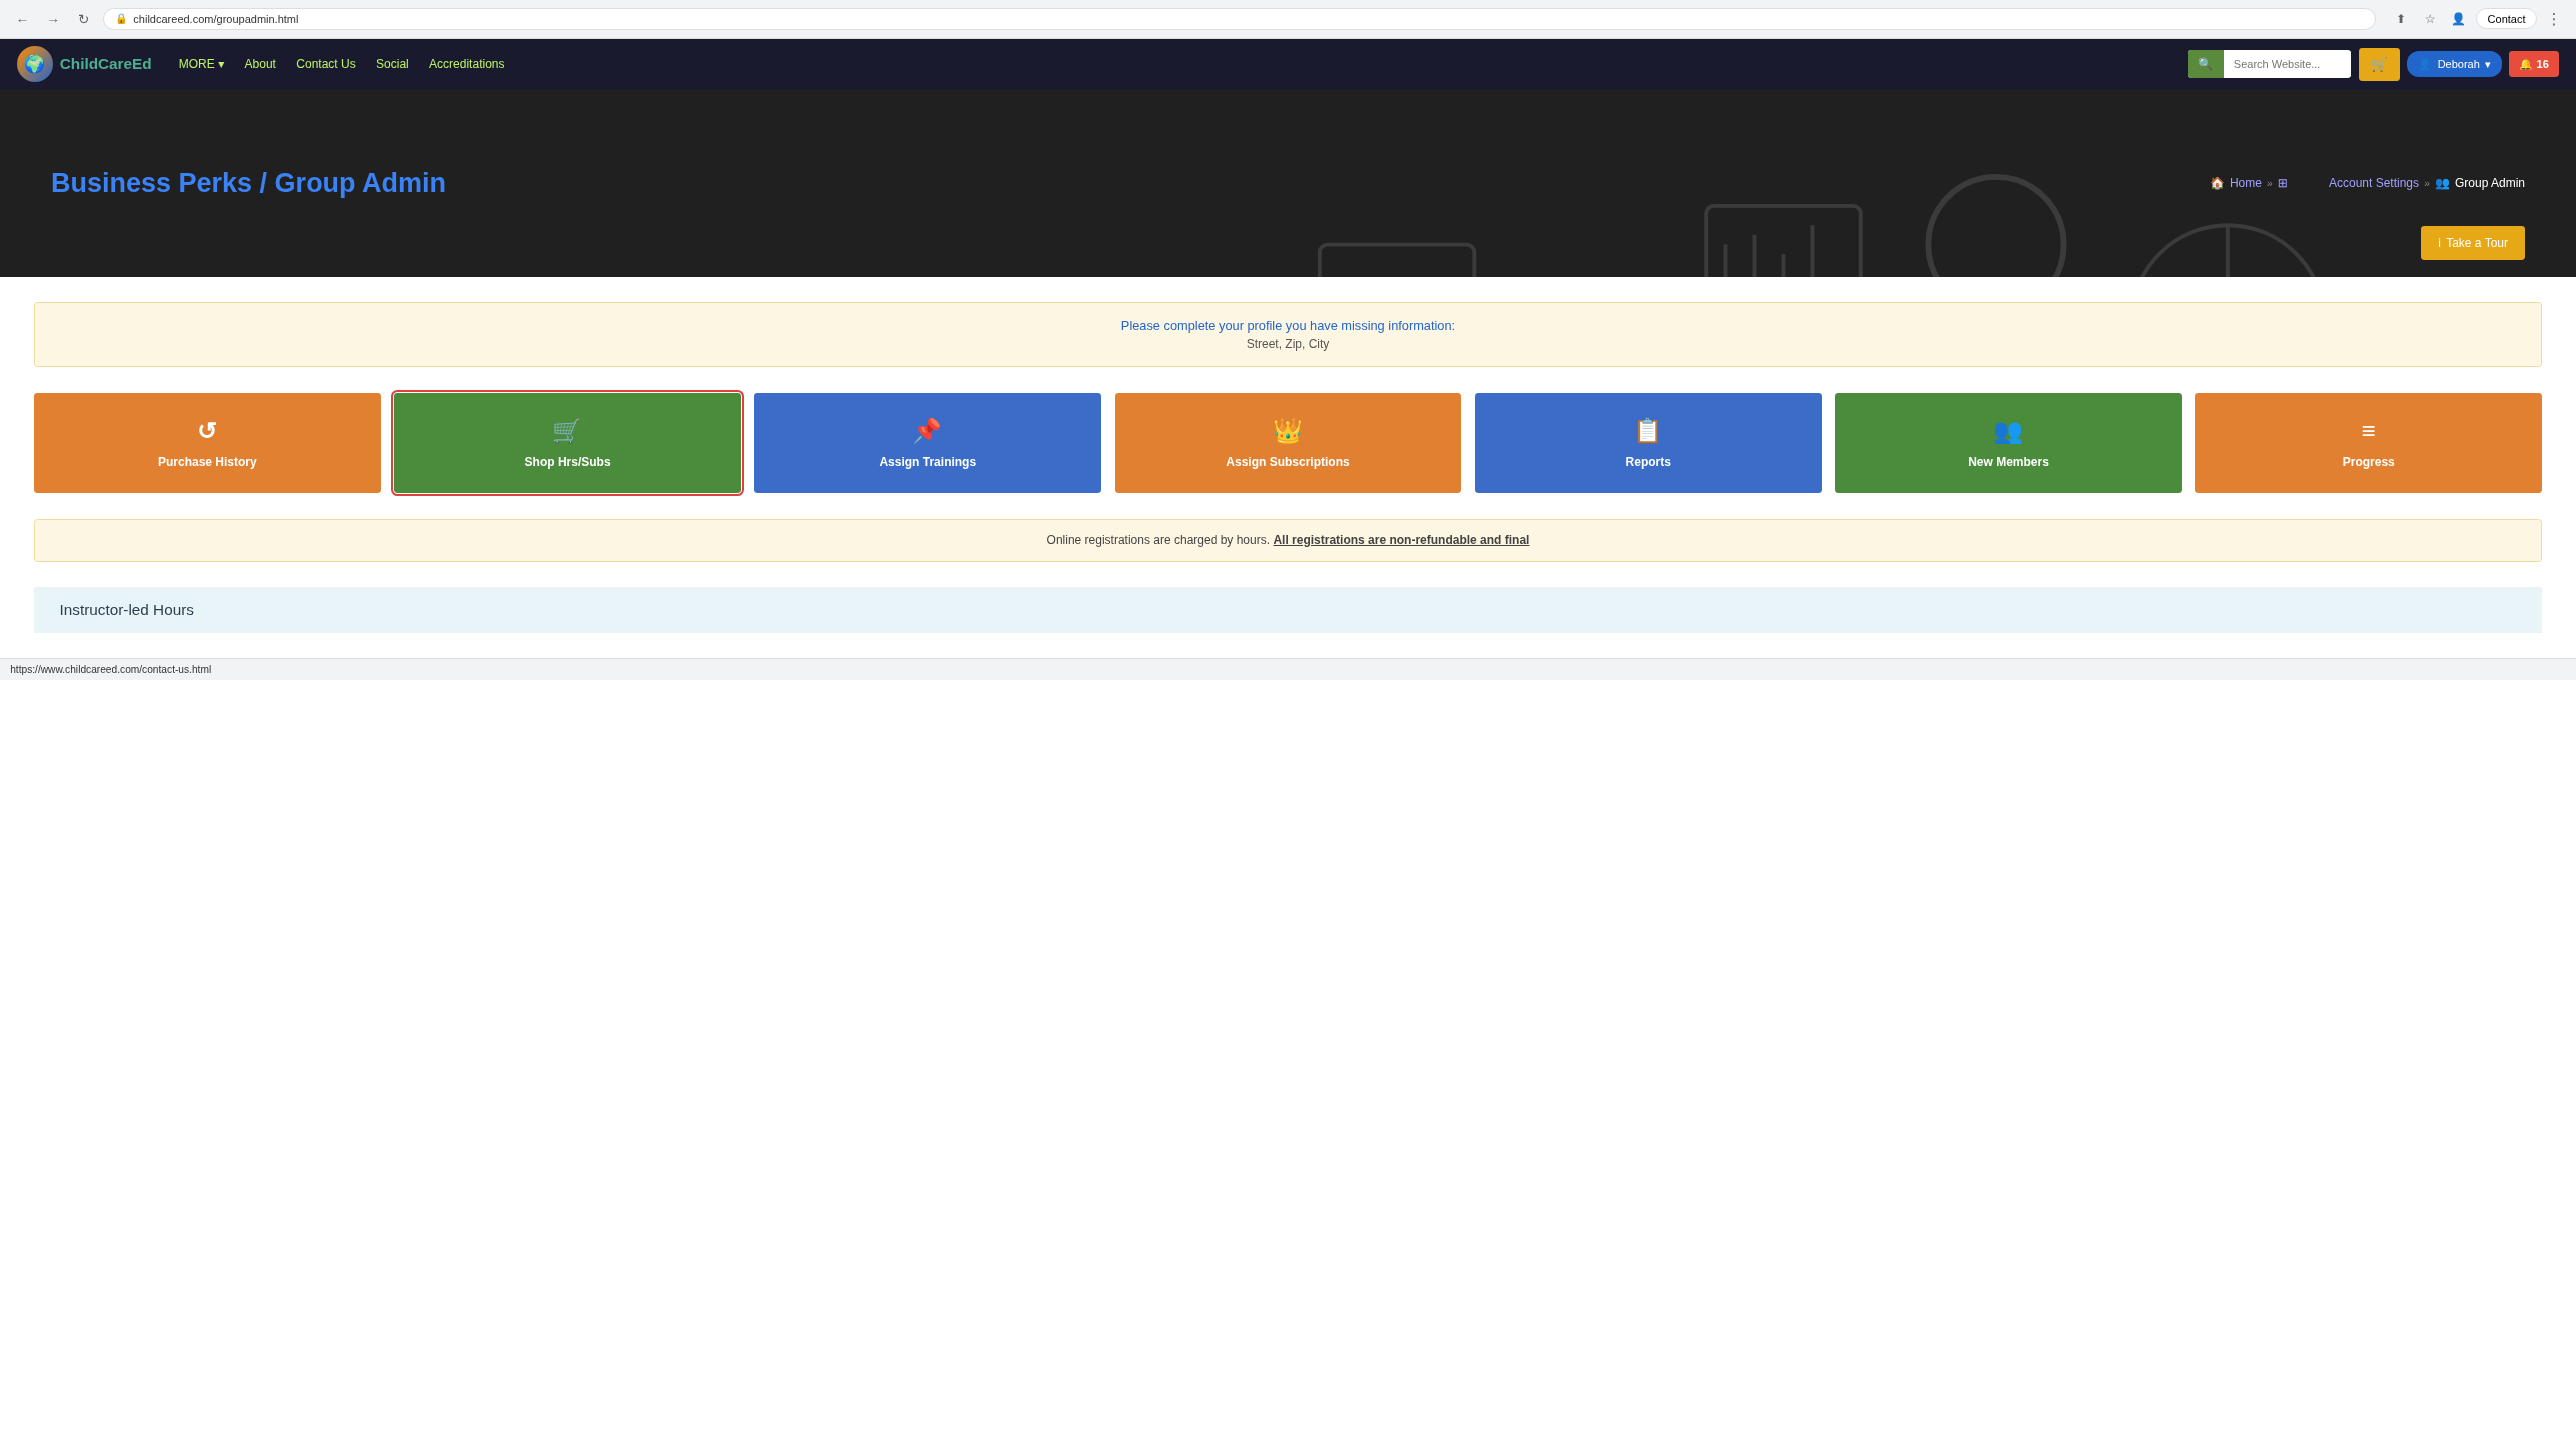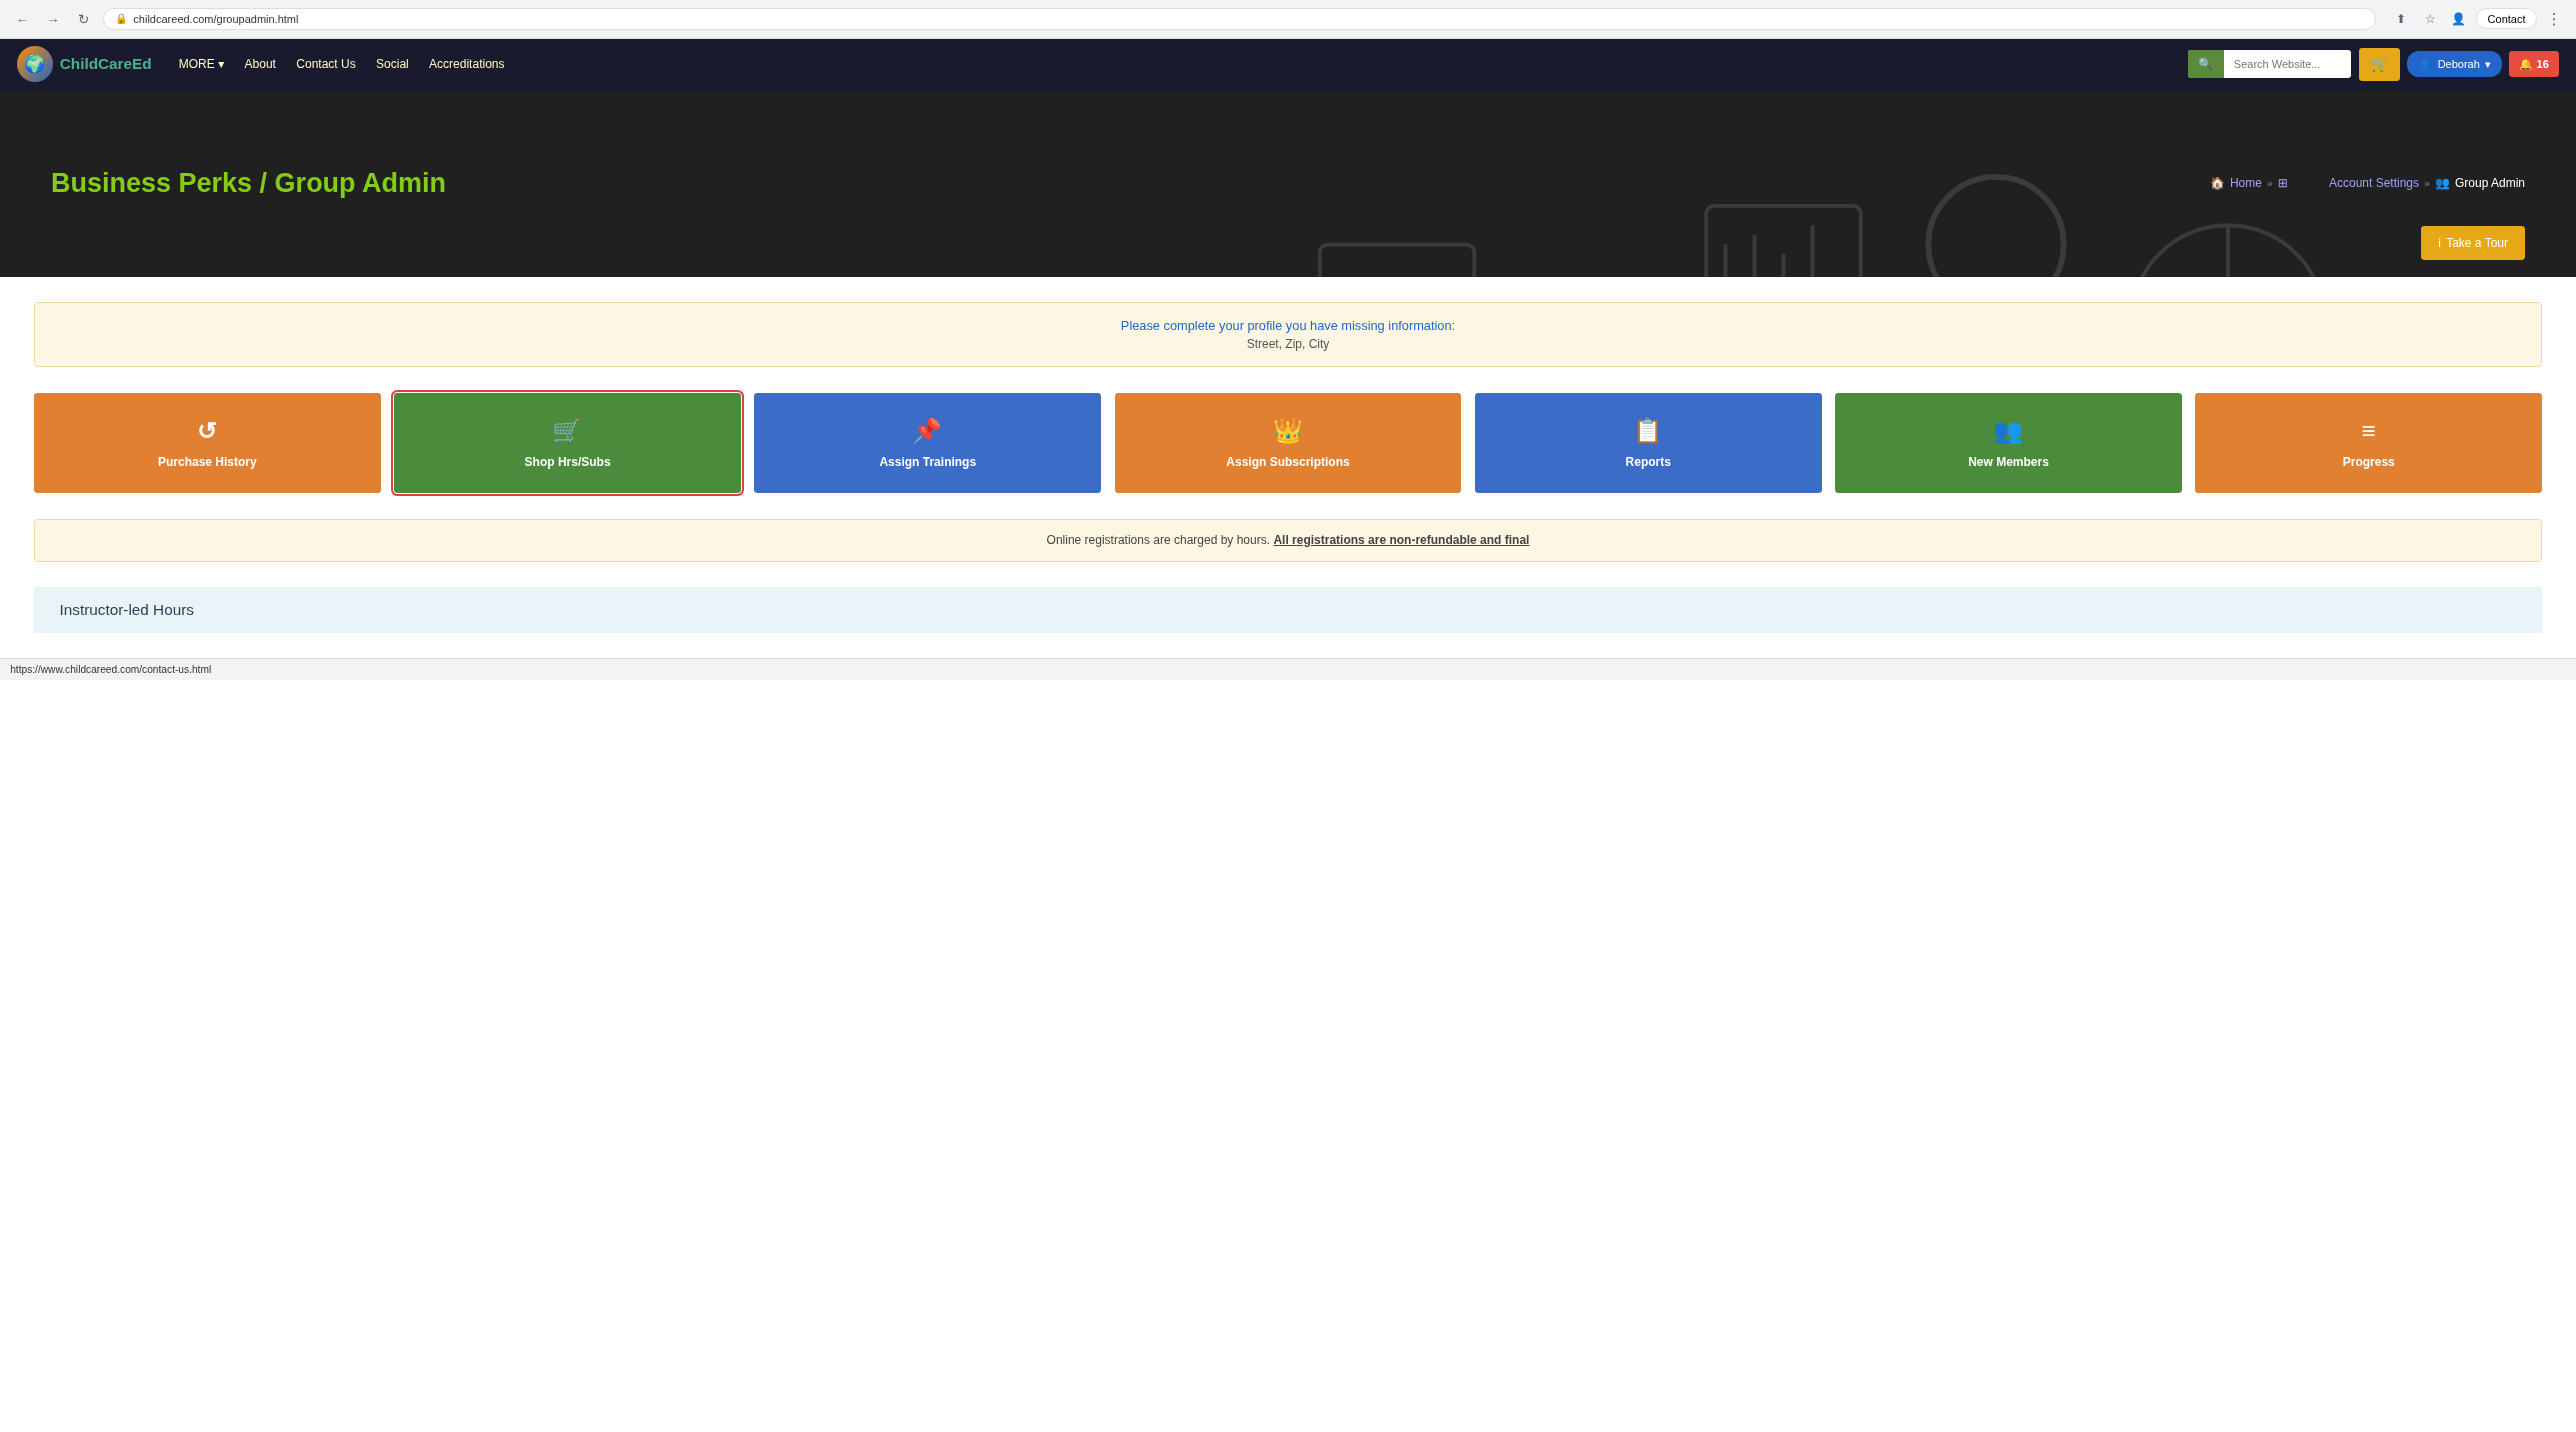--- a/index.html
+++ b/index.html
@@ -89,21 +89,21 @@
       display: flex; align-items: center; justify-content: center;
       font-size: 17px;
     }
     .logo-text {
       color: #fff;
       font-size: 15.3px;
       font-weight: bold;
     }
     .logo-text span { color: #4caf8f; }
     .nav-link {
-      color: #fef9c3;
+      color: #bef264;
       text-decoration: none;
       font-size: 12px;
       padding: 0 10.2px;
       height: 51px;
       display: flex;
       align-items: center;
       cursor: pointer;
     }
     .nav-more {
       display: flex;
@@ -185,21 +185,21 @@
       position: absolute;
       inset: 0;
       background: #1e1e1e;
       opacity: 0.85;
     }
     .hero-content {
       position: relative;
       z-index: 2;
     }
     .hero-title {
-      color: #84cc16;
+      color: #3b82f6;
       font-size: 27px;
       font-weight: bold;
     }
     .hero-breadcrumb {
       position: absolute;
       right: 51px;
       top: 50%;
       transform: translateY(-50%);
       z-index: 2;
       display: flex;

